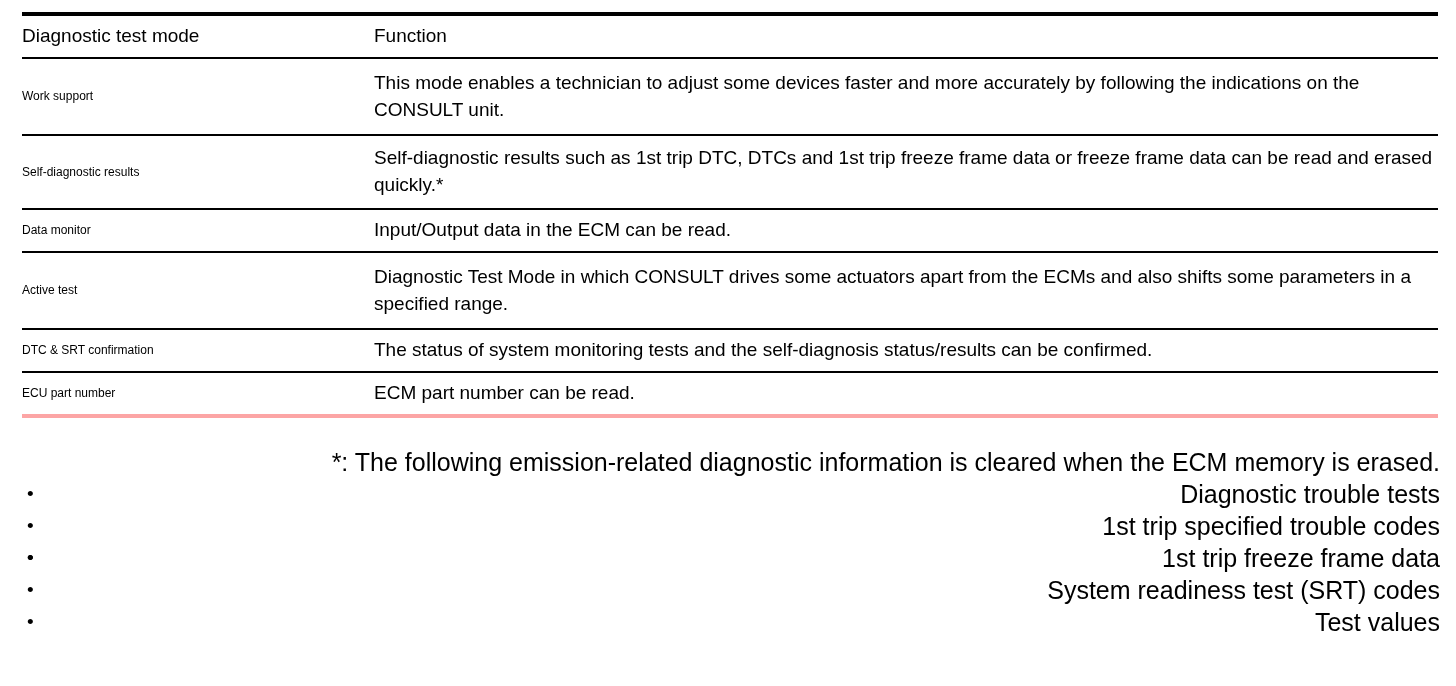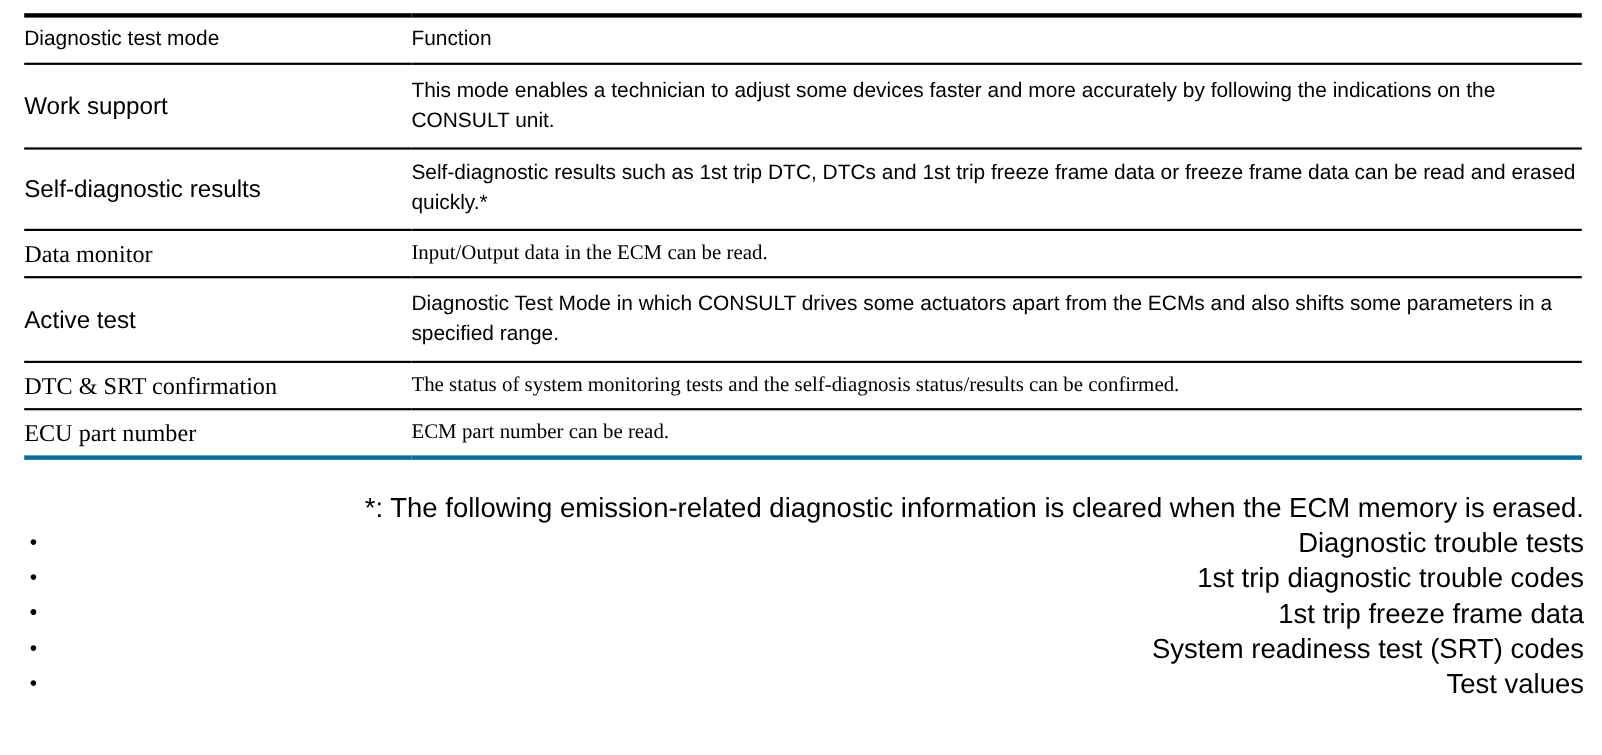--- a/index.html
+++ b/index.html
@@ -40,49 +40,49 @@
     border: 0;
   }
 
   
   .col-mode  { width: 352px; }
   .col-func  { width: 1064px; }
 
   
   .rule-thick-top > td { border-top: 4px solid #000; }
   .rule-thin > td      { border-top: 2px solid #000; }
-  .rule-thick-bot > td { border-bottom: 4px solid #0369a1; }
+  .rule-thick-bot > td { border-bottom: 4px solid #fca5a5; }
 
   
   .cell-mode {
     border-right: 3px solid #000;
   }
 
   .head-row td {
     text-align: left;
     font-size: 19px;
     height: 41px;
     line-height: 1.2;
   }
 
   .cell-mode-text {
     padding-left: 11px;
     padding-right: 8px;
-    font-size: 22px;
+    font-size: 12px;
     line-height: 1.25;
   }
   .cell-func-text {
     padding-left: 18px;
     padding-right: 6px;
     font-size: 19px;
     line-height: 1.42;
   }
 
   .row-tall td   { height: 75px; }
-  .row-short td  { height: 41px; font-family: Liberation Serif, serif; }
+  .row-short td  { height: 41px; }
   .row-mid td    { height: 72px; }
 
   
   .footnote {
     position: absolute;
     left: 20px;
     top: 446px;
     width: 1420px;
     text-align: right;
   }
@@ -192,21 +192,21 @@
 
   <div class="footnote">
     <div class="footnote-lead">*: The following emission-related diagnostic information is cleared when the ECM memory is erased.</div>
     <ul class="footnote-list">
       <li class="footnote-item">
         <span class="footnote-bullet">•</span>
         <span>Diagnostic trouble tests</span>
       </li>
       <li class="footnote-item">
         <span class="footnote-bullet">•</span>
-        <span>1st trip diagnostic trouble codes</span>
+        <span>1st trip specified trouble codes</span>
       </li>
       <li class="footnote-item">
         <span class="footnote-bullet">•</span>
       </li>
       <li class="footnote-item">
         <span class="footnote-bullet">•</span>
         <span>1st trip freeze frame data</span>
       </li>
       <li class="footnote-item">
         <span class="footnote-bullet">•</span>

